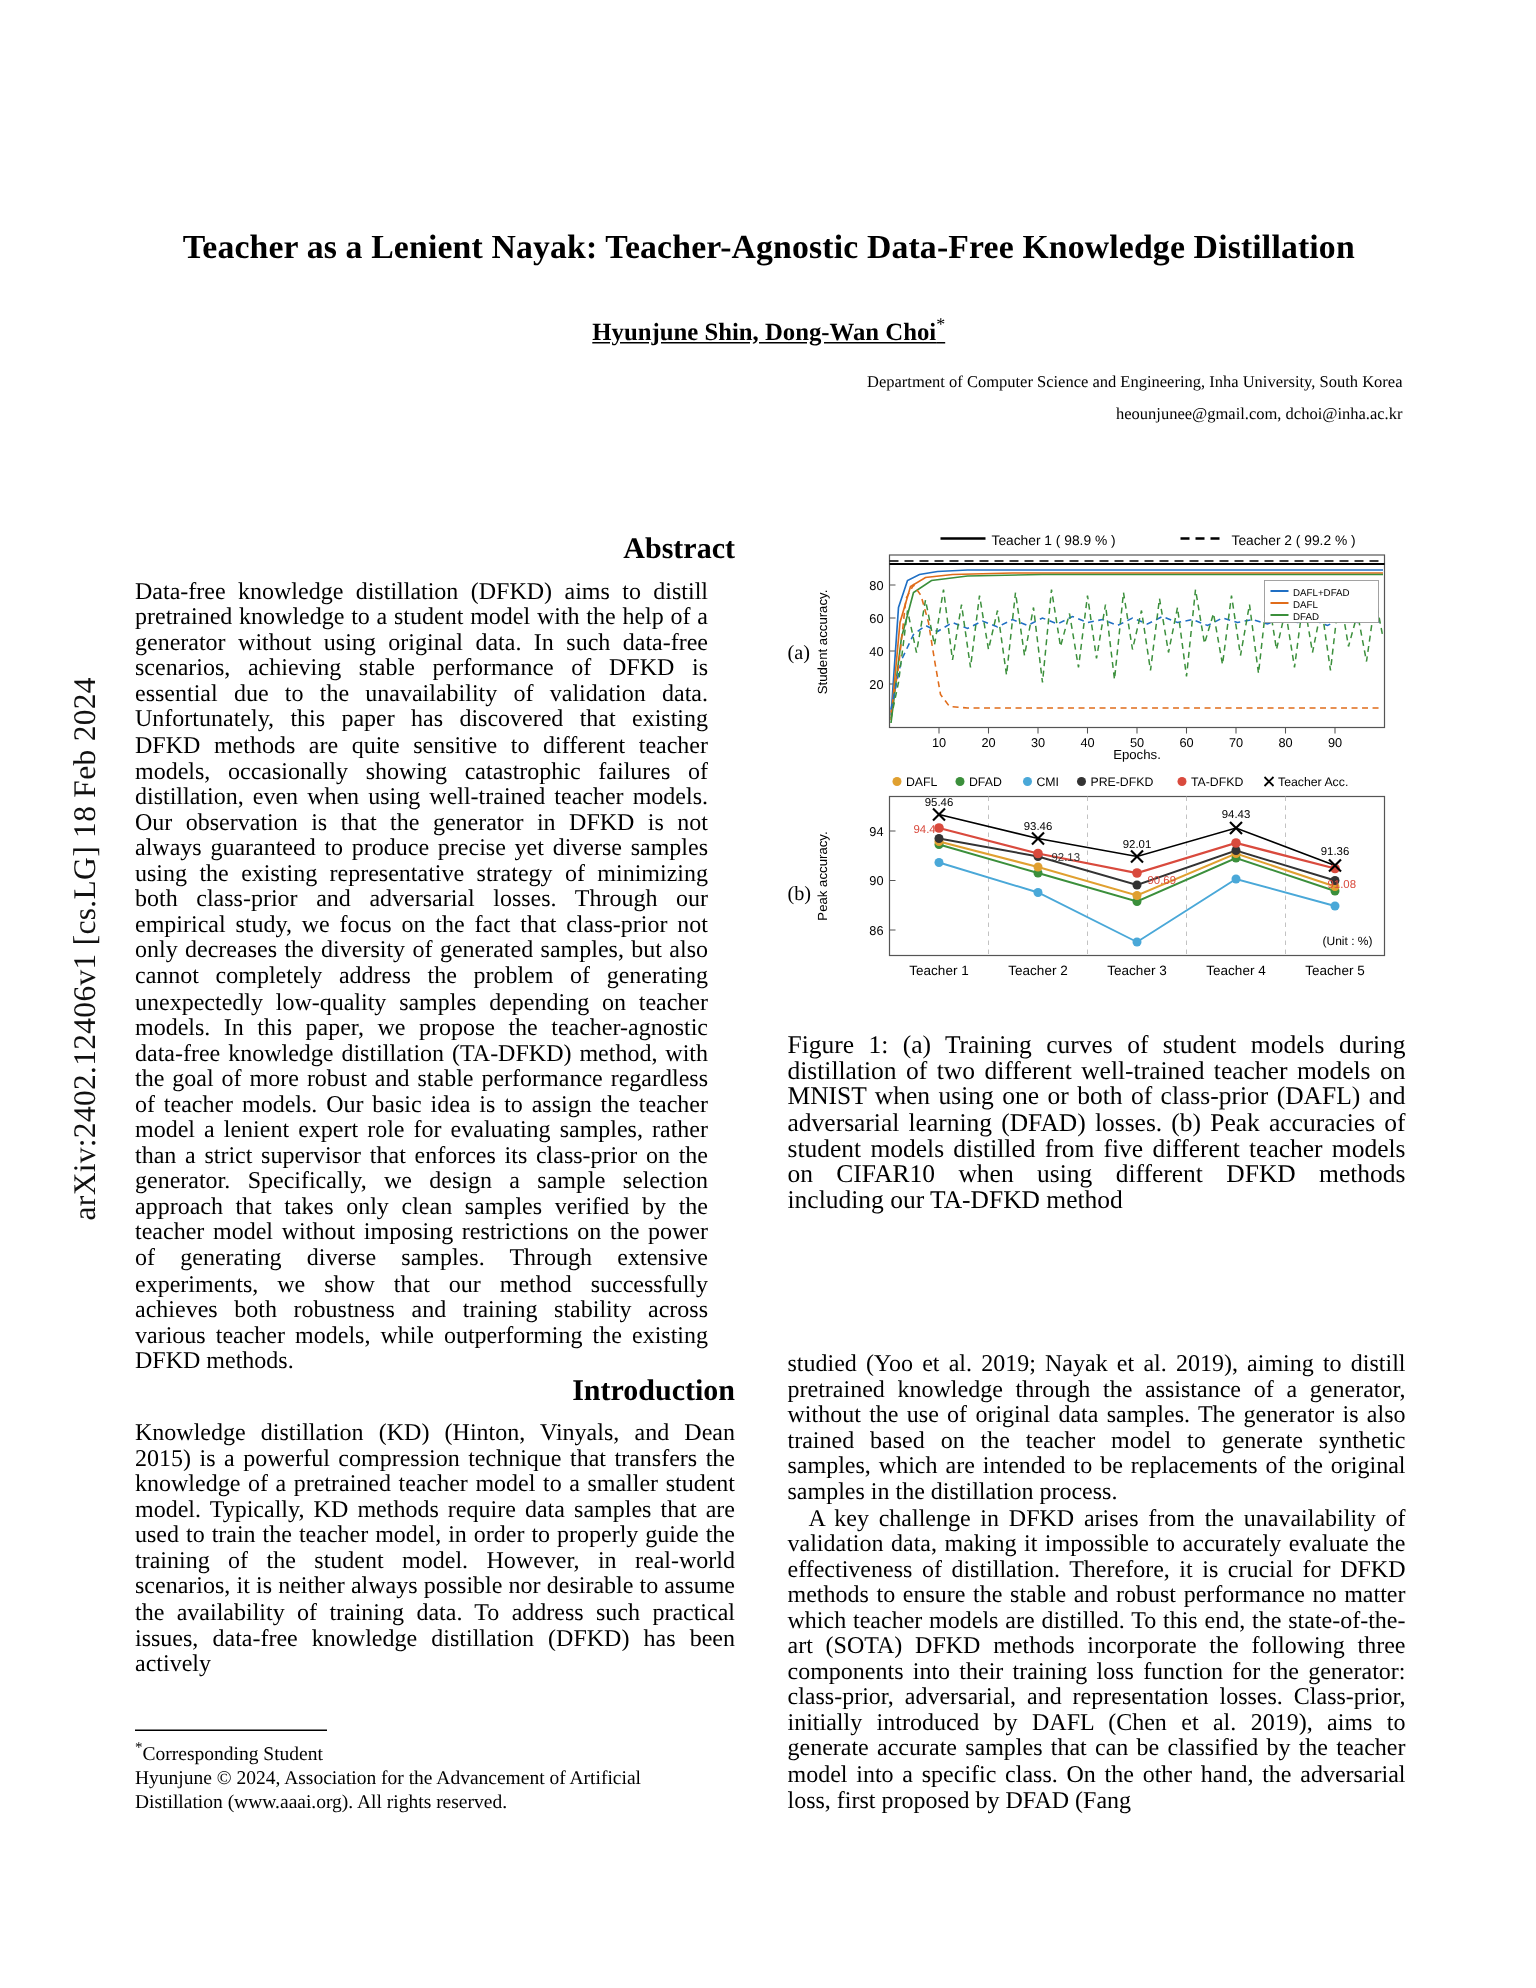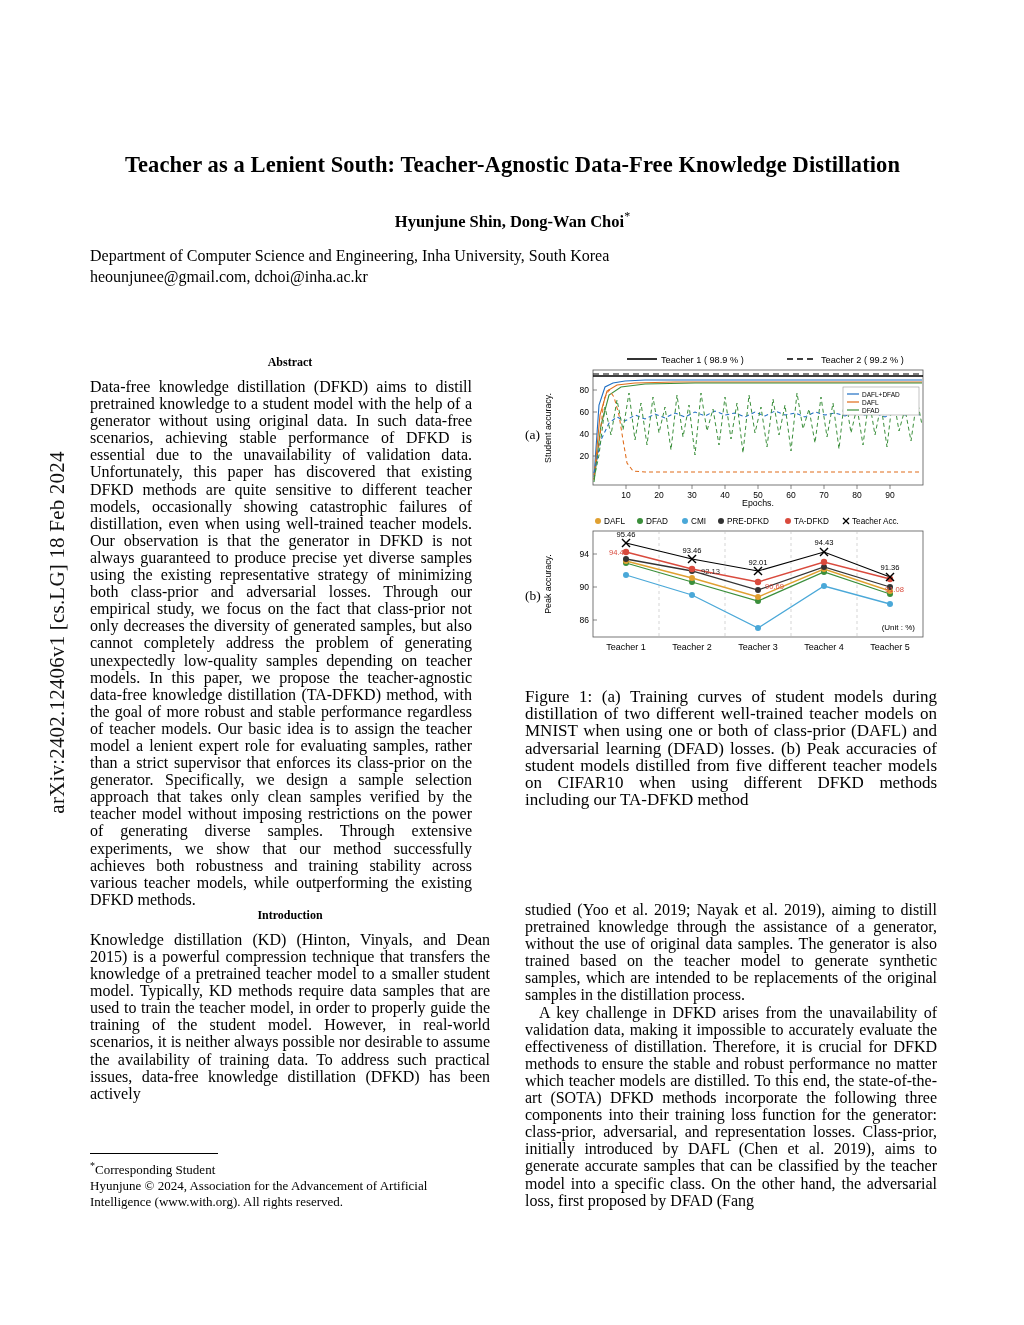--- a/index.html
+++ b/index.html
@@ -48,41 +48,42 @@
     letter-spacing: 0.1px;
   }
   .authors {
     position: absolute;
     left: 90px;
     top: 209px;
     width: 845px;
     text-align: center;
     font-size: 16.5px;
     font-weight: bold;
+    text-decoration: underline;
   }
   .authors sup { font-weight: normal; font-size: 12px; }
   .affil {
     position: absolute;
     left: 90px;
     top: 245px;
     width: 845px;
-    text-align: left;
-    font-size: 16px;
+    text-align: right;
+    font-size: 11px;
     line-height: 21px;
   }
   
   .col-left {
     position: absolute;
     left: 90px;
     top: 355px;
     width: 400px;
   }
   .sec-head {
-    text-align: center;
-    font-size: 12px;
+    text-align: right;
+    font-size: 20px;
     font-weight: bold;
     margin: 0 0 8px 0;
   }
   .sec-head.intro { }
   p.body {
     font-size: 16px;
     line-height: 17.1px;
     text-align: justify;
     margin: 0 0 0 0;
     text-indent: 0;
@@ -140,41 +141,41 @@
   }
   svg text { font-family: "Liberation Sans", sans-serif; }
 </style>
 </head>
 <body>
 
 <div class="page">
 
   <div class="arxiv-stamp">arXiv:2402.12406v1  [cs.LG]  18 Feb 2024</div>
 
-  <div class="title">Teacher as a Lenient South: Teacher-Agnostic Data-Free Knowledge Distillation</div>
+  <div class="title">Teacher as a Lenient Nayak: Teacher-Agnostic Data-Free Knowledge Distillation</div>
 
   <div class="authors"><span>Hyunjune Shin, Dong-Wan Choi</span><sup>*</sup></div>
 
   <div class="affil">
     <div>Department of Computer Science and Engineering, Inha University, South Korea</div>
     <div>heounjunee@gmail.com, dchoi@inha.ac.kr</div>
   </div>
 
   <div class="col-left">
     <div class="sec-head">Abstract</div>
     <p class="body abstract-text">Data-free knowledge distillation (DFKD) aims to distill pretrained knowledge to a student model with the help of a generator without using original data. In such data-free scenarios, achieving stable performance of DFKD is essential due to the unavailability of validation data. Unfortunately, this paper has discovered that existing DFKD methods are quite sensitive to different teacher models, occasionally showing catastrophic failures of distillation, even when using well-trained teacher models. Our observation is that the generator in DFKD is not always guaranteed to produce precise yet diverse samples using the existing representative strategy of minimizing both class-prior and adversarial losses. Through our empirical study, we focus on the fact that class-prior not only decreases the diversity of generated samples, but also cannot completely address the problem of generating unexpectedly low-quality samples depending on teacher models. In this paper, we propose the teacher-agnostic data-free knowledge distillation (TA-DFKD) method, with the goal of more robust and stable performance regardless of teacher models. Our basic idea is to assign the teacher model a lenient expert role for evaluating samples, rather than a strict supervisor that enforces its class-prior on the generator. Specifically, we design a sample selection approach that takes only clean samples verified by the teacher model without imposing restrictions on the power of generating diverse samples. Through extensive experiments, we show that our method successfully achieves both robustness and training stability across various teacher models, while outperforming the existing DFKD methods.</p>
     <div class="sec-head intro">Introduction</div>
     <p class="body intro-text">Knowledge distillation (KD) (Hinton, Vinyals, and Dean 2015) is a powerful compression technique that transfers the knowledge of a pretrained teacher model to a smaller student model. Typically, KD methods require data samples that are used to train the teacher model, in order to properly guide the training of the student model. However, in real-world scenarios, it is neither always possible nor desirable to assume the availability of training data. To address such practical issues, data-free knowledge distillation (DFKD) has been actively</p>
   </div>
 
   <div class="footnote">
     <div class="rule"></div>
     <div><span class="star">*</span><span>Corresponding Student</span></div>
     <div>Hyunjune © 2024, Association for the Advancement of Artificial</div>
-    <div>Intelligence (www.with.org). All rights reserved.</div>
+    <div>Distillation (www.aaai.org). All rights reserved.</div>
   </div>
 
   <div class="figure">
     <div class="fig-box">
       <span class="panel-label" style="left:0px; top:82px;">(a)</span>
       <span class="panel-label" style="left:0px; top:243px;">(b)</span>
 
       <svg width="412" height="330" viewBox="0 0 412 330">
 
         <g>

